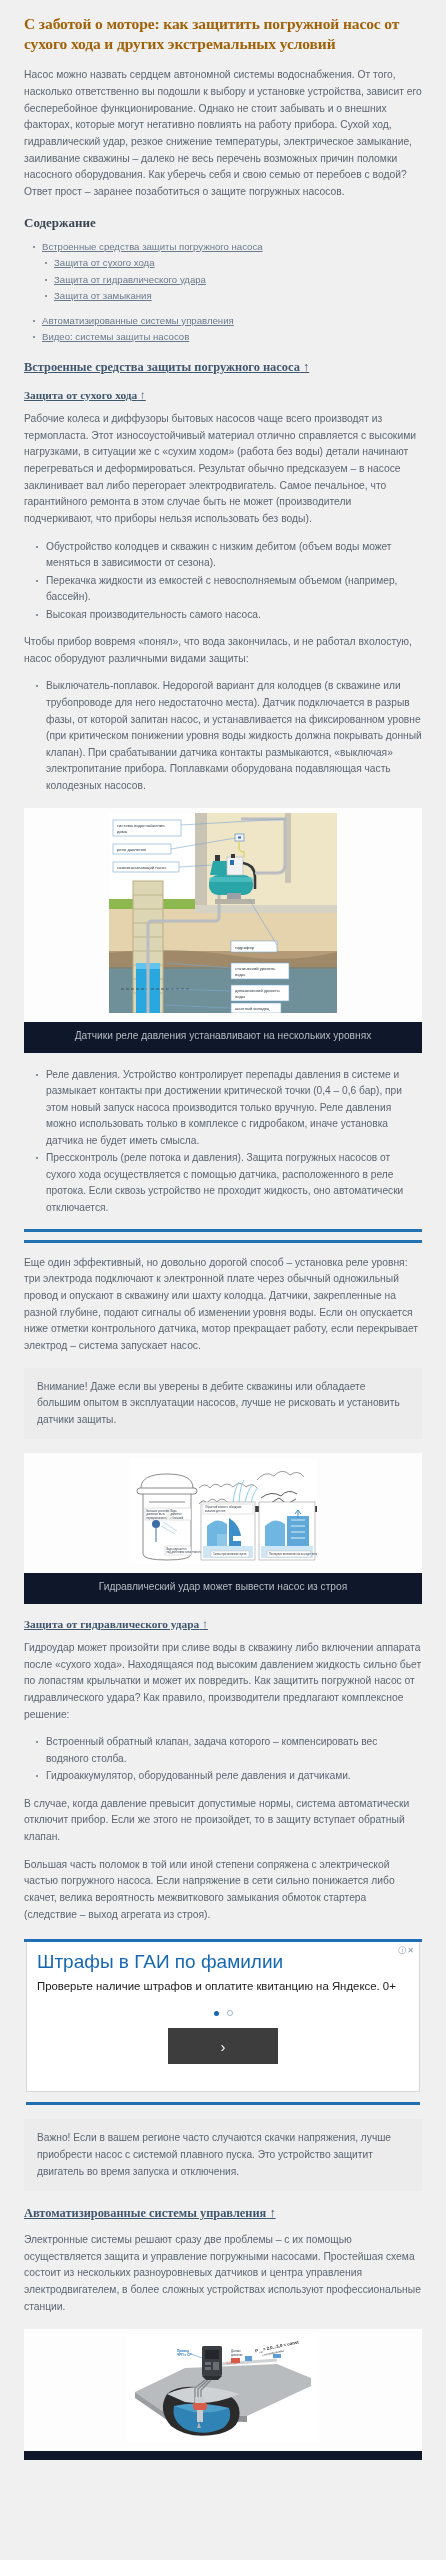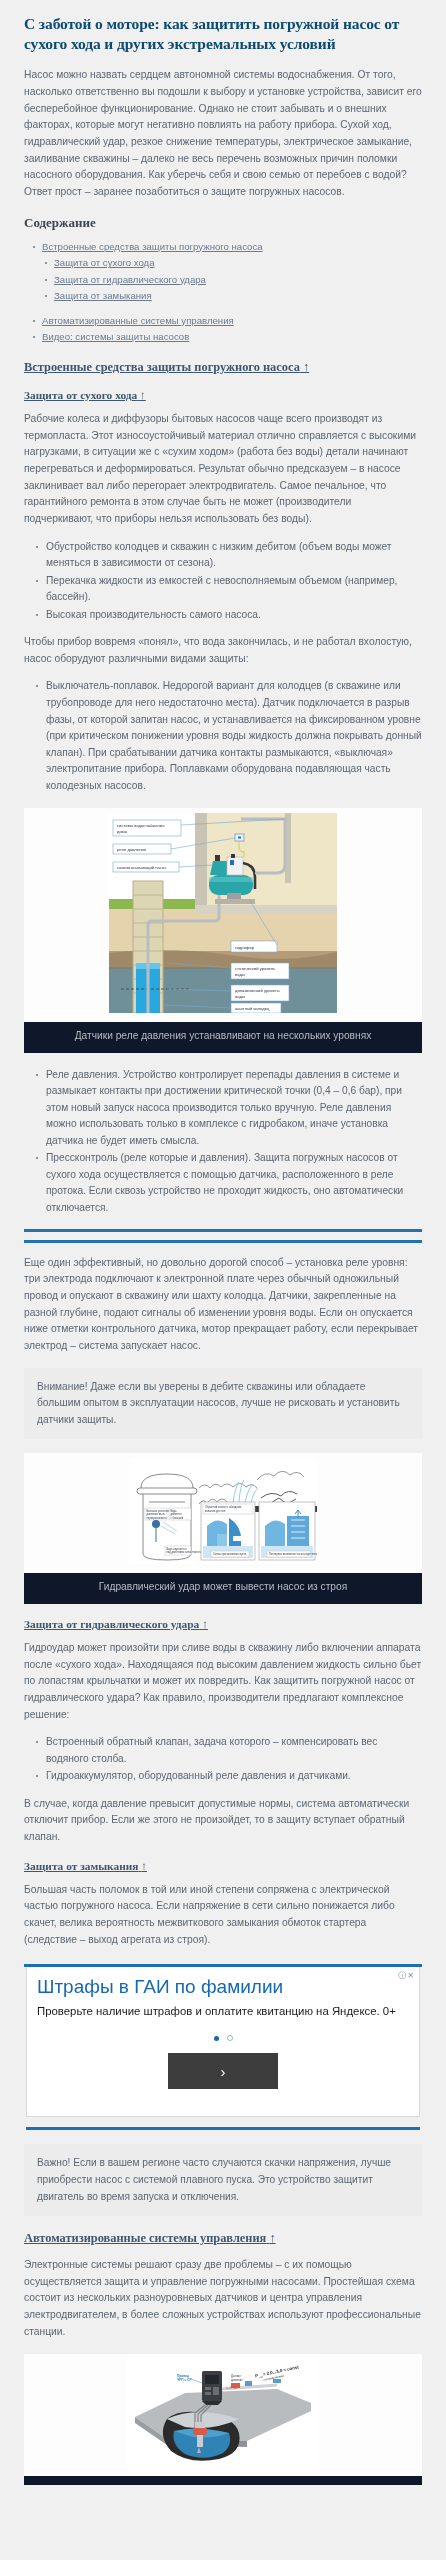--- a/index.html
+++ b/index.html
@@ -14,21 +14,21 @@
     width:446px;
     box-sizing:border-box;
     padding:10px 24px 18px 24px;
     background:#f0f0f0;
   }
   h1.title{
     font-family:"Liberation Serif", serif;
     font-size:15.5px;
     line-height:1.30;
     font-weight:bold;
-    color:#0c4a6e;
+    color:#a16207;
     margin:4px 0 13px 0;
     letter-spacing:-0.1px;
   }
   p.para{
     font-size:10.3px;
     line-height:1.62;
     margin:0 0 11px 0;
     color:#5c6672;
   }
   h2.toc-head{
@@ -328,21 +328,21 @@
             <line x1="122" y1="195" x2="56" y2="192" stroke="#7aa7cf" stroke-width=".6"></line>
           </g>
         </g>
       </svg>
     </span>
     <figcaption>Датчики реле давления устанавливают на нескольких уровнях</figcaption>
   </figure>
 
   <ul class="bullets">
     <li>Реле давления. Устройство контролирует перепады давления в системе и размыкает контакты при достижении критической точки (0,4 – 0,6 бар), при этом новый запуск насоса производится только вручную. Реле давления можно использовать только в комплексе с гидробаком, иначе установка датчика не будет иметь смысла.</li>
-    <li>Прессконтроль (реле которые и давления). Защита погружных насосов от сухого хода осуществляется с помощью датчика, расположенного в реле протока. Если сквозь устройство не проходит жидкость, оно автоматически отключается.</li>
+    <li>Прессконтроль (реле потока и давления). Защита погружных насосов от сухого хода осуществляется с помощью датчика, расположенного в реле протока. Если сквозь устройство не проходит жидкость, оно автоматически отключается.</li>
   </ul>
 
   <div class="hr-blue"></div>
   <div class="hr-blue second"></div>
 
   <p class="para">Еще один эффективный, но довольно дорогой способ – установка реле уровня: три электрода подключают к электронной плате через обычный одножильный провод и опускают в скважину или шахту колодца. Датчики, закрепленные на разной глубине, подают сигналы об изменении уровня воды. Если он опускается ниже отметки контрольного датчика, мотор прекращает работу, если перекрывает электрод – система запускает насос.</p>
 
   <div class="note">
     <p>Внимание! Даже если вы уверены в дебите скважины или обладаете большим опытом в эксплуатации насосов, лучше не рисковать и установить датчики защиты.</p>
   </div>
@@ -438,24 +438,20 @@
 
   <p class="para">Гидроудар может произойти при сливе воды в скважину либо включении аппарата после «сухого хода». Находящаяся под высоким давлением жидкость сильно бьет по лопастям крыльчатки и может их повредить. Как защитить погружной насос от гидравлического удара? Как правило, производители предлагают комплексное решение:</p>
 
   <ul class="bullets">
     <li>Встроенный обратный клапан, задача которого – компенсировать вес водяного столба.</li>
     <li>Гидроаккумулятор, оборудованный реле давления и датчиками.</li>
   </ul>
 
   <p class="para">В случае, когда давление превысит допустимые нормы, система автоматически отключит прибор. Если же этого не произойдет, то в защиту вступает обратный клапан.</p>
 
-  <h3 class="sub">
-    <span>Защита от замыкания</span>
-    <span class="uparrow">↑</span>
-  </h3>
 
   <p class="para">Большая часть поломок в той или иной степени сопряжена с электрической частью погружного насоса. Если напряжение в сети сильно понижается либо скачет, велика вероятность межвиткового замыкания обмоток стартера (следствие – выход агрегата из строя).</p>
 
   <div class="adwrap">
     <div class="adrule"></div>
     <div class="adbox">
       <div class="adbadges">
         <span>ⓘ</span><span>✕</span>
       </div>
       <div class="adtitle">Штрафы в ГАИ по фамилии</div>

